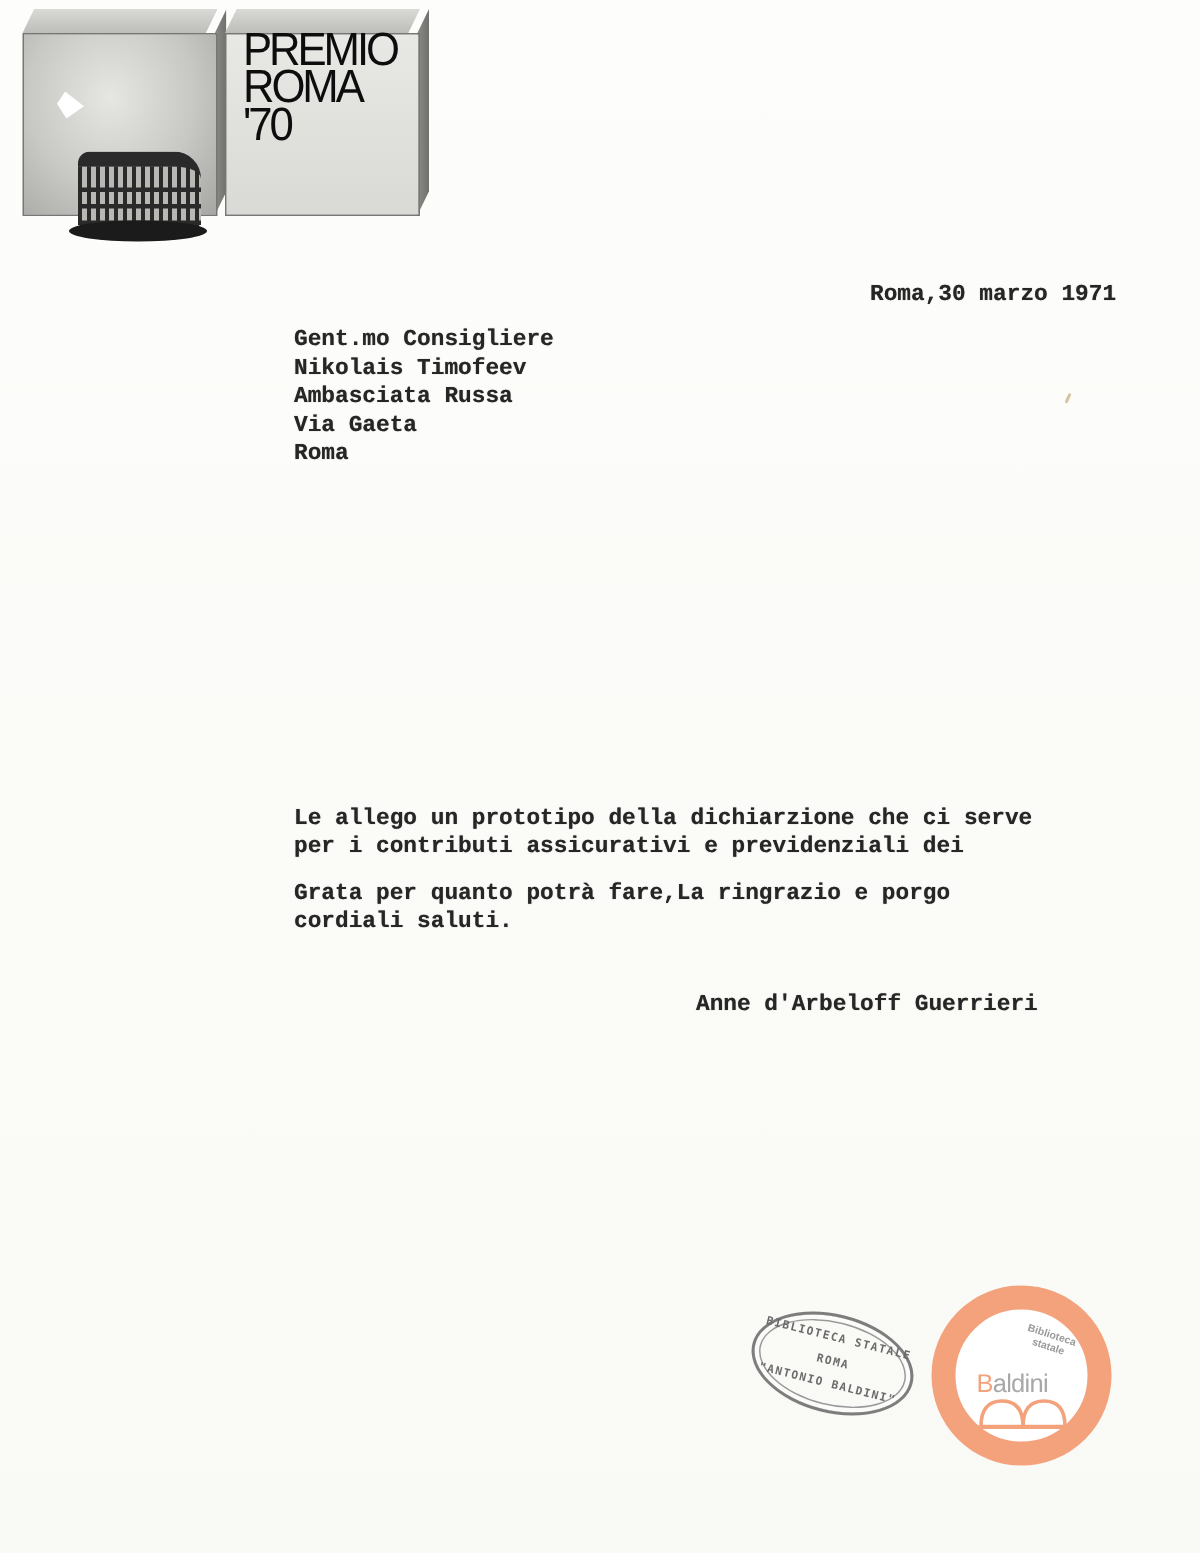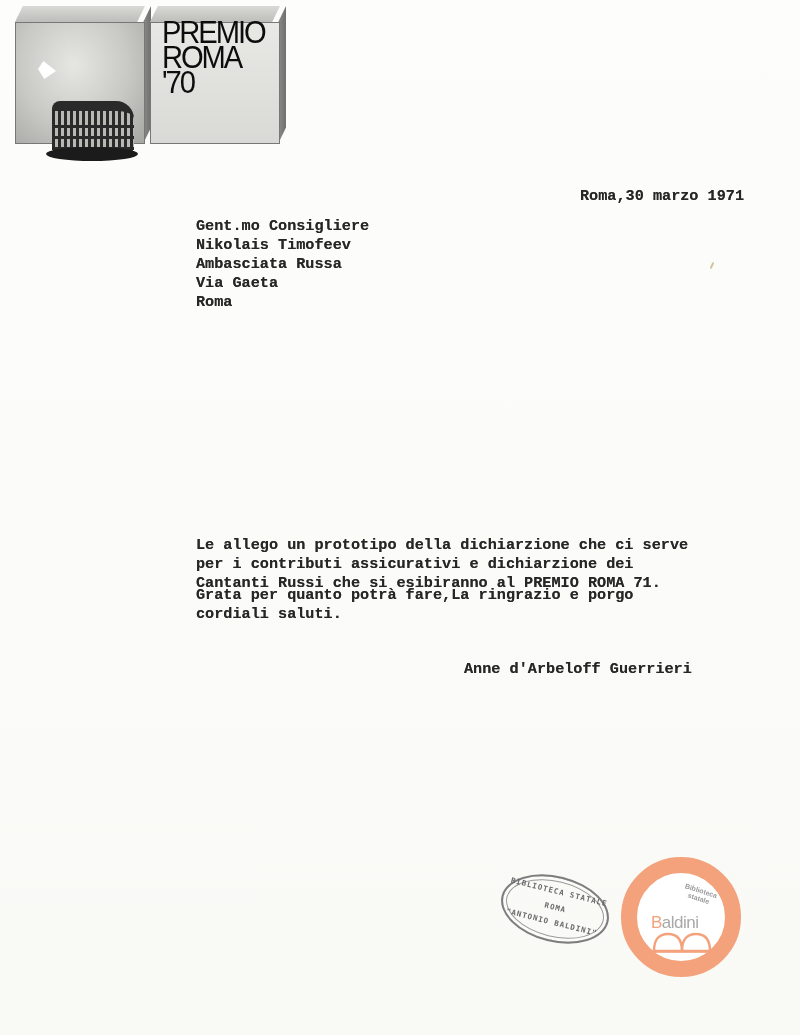--- a/index.html
+++ b/index.html
@@ -142,21 +142,21 @@
     </div>
   </div>
 
   <div class="typed date">Roma,30 marzo 1971</div>
 
   <div class="typed address"><div>Gent.mo Consigliere</div><div>Nikolais Timofeev</div><div>Ambasciata Russa</div><div>Via Gaeta</div><div>Roma</div></div>
 
   <div class="speck"></div>
 
 
-  <div class="typed body-para"><div>Le allego un prototipo della dichiarzione che ci serve</div><div>per i contributi assicurativi e dichiarzione dei</div><div>Cantanti Russi che si esibiranno al PREMIO ROMA 71.</div></div>
+  <div class="typed body-para"><div>Le allego un prototipo della dichiarzione che ci serve</div><div>per i contributi assicurativi e previdenziali dei</div></div>
 
   <div class="typed closing"><div>Grata per quanto potrà fare,La ringrazio e porgo</div><div>cordiali saluti.</div></div>
 
   <div class="typed signature">Anne d'Arbeloff Guerrieri</div>
 
   <div class="stamp">
     <div class="l1">BIBLIOTECA STATALE</div>
     <div class="l2">ROMA</div>
     <div class="l3">"ANTONIO BALDINI"</div>
   </div>

